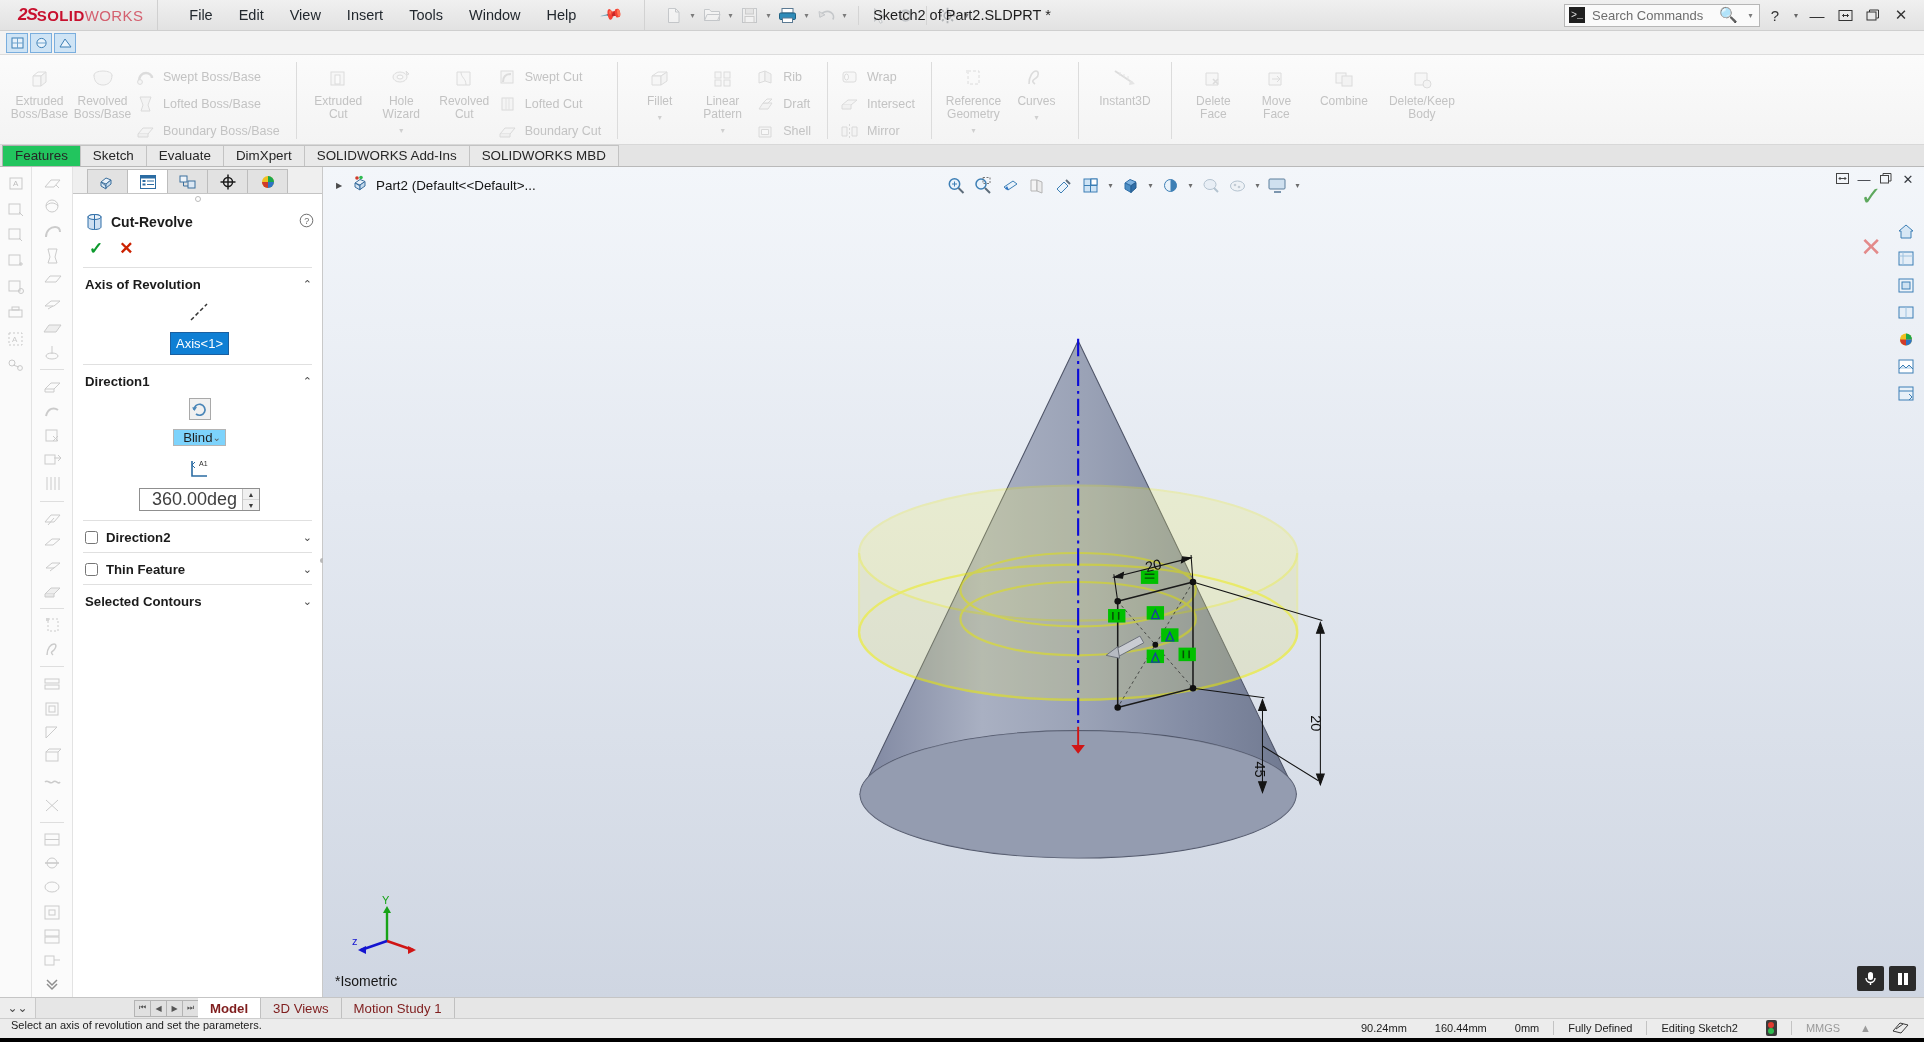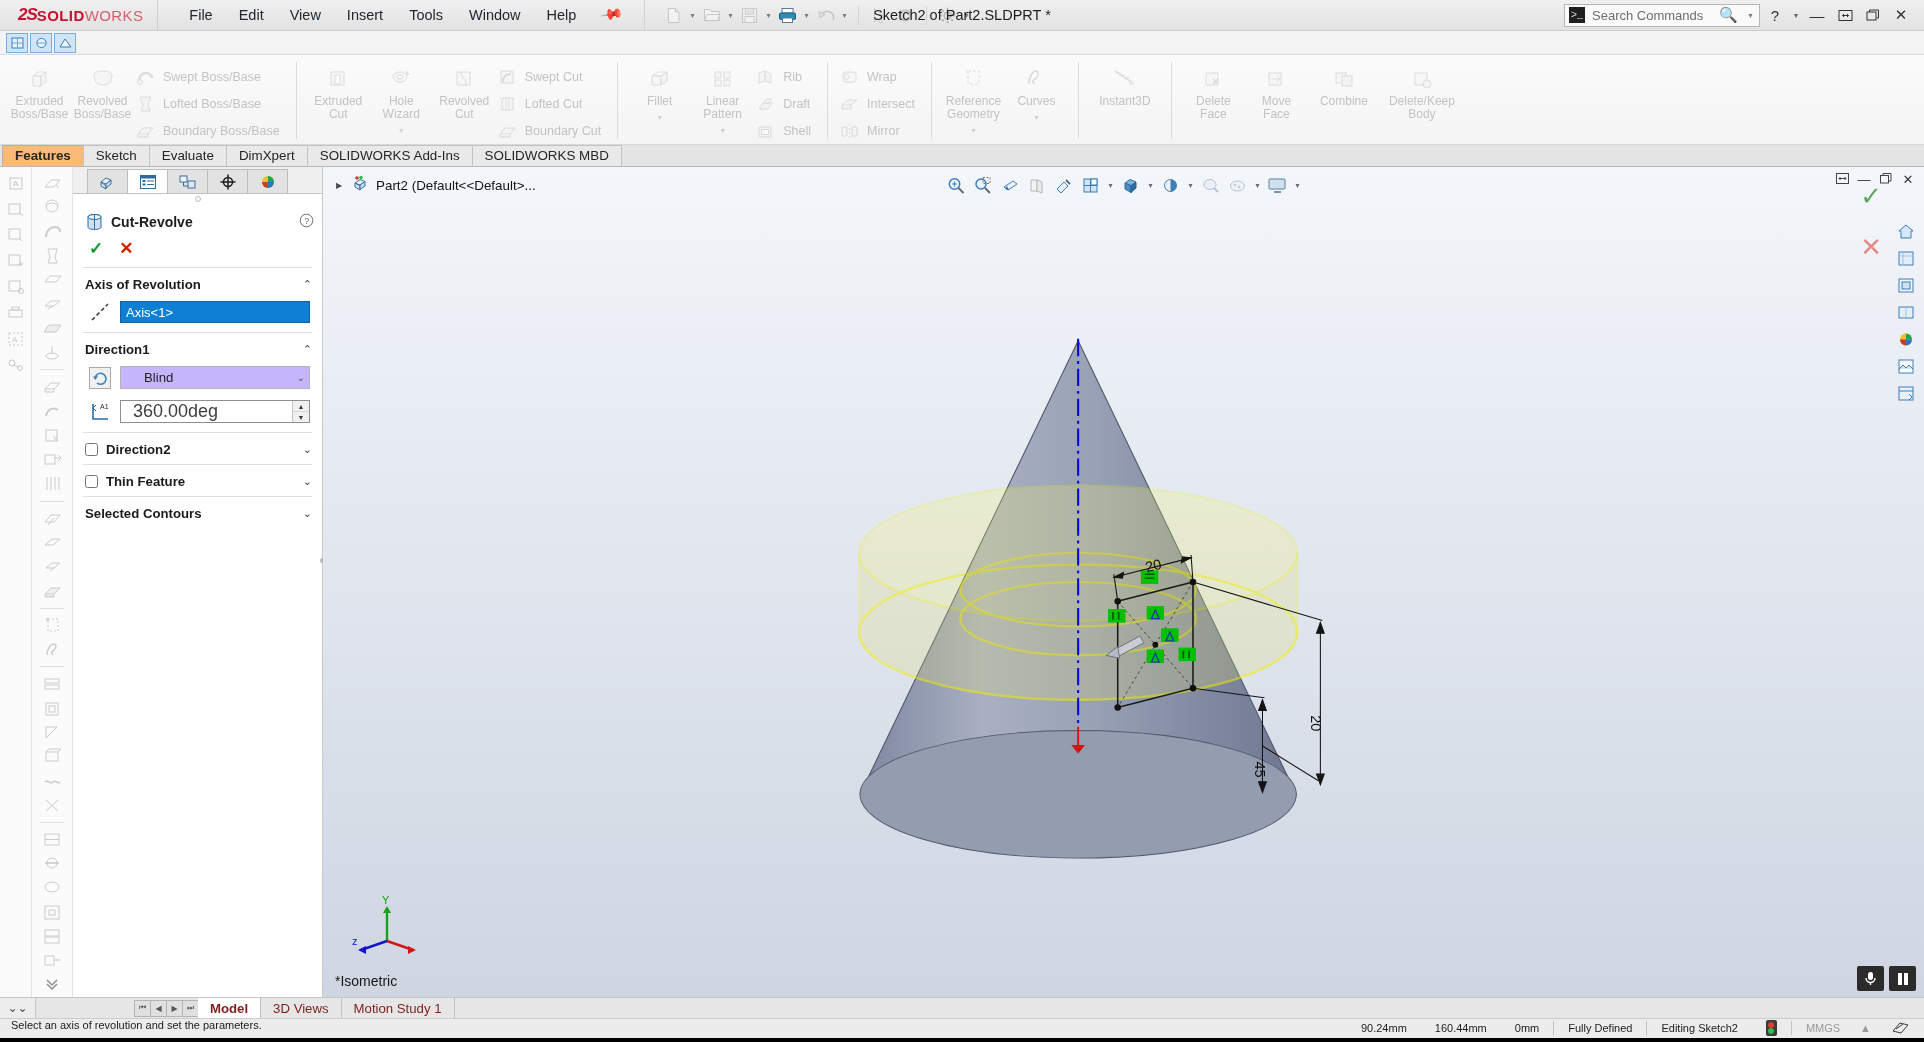--- a/index.html
+++ b/index.html
@@ -116,21 +116,21 @@
   .tabbar {
     height: 22px; flex: 0 0 22px;
     background: #e4e4e4; border-bottom: 1px solid #b9b9b9;
     display: flex; align-items: flex-end; padding-left: 2px; font-size: 13.4px;
   }
   .tab {
     padding: 2px 12px 3px; height: 21px; line-height: 16px;
     border: 1px solid #c3c3c3; border-bottom: none; background: #e9e9e9;
     color: #262626; cursor: pointer; margin-right: -1px;
   }
-  .tab.active { background: #fdba74; font-weight: 700; border-color: #b0b0b0; }
+  .tab.active { background: #22c55e; font-weight: 400; border-color: #b0b0b0; }
 
   
   .mainrow { flex: 1; display: flex; min-height: 0; position: relative; }
 
   
   .rail {
     width: 32px; flex: 0 0 32px; background: #fafafa; border-right: 1px solid #e3e3e3;
     display: flex; flex-direction: column; align-items: center; padding-top: 4px; gap: 1px;
     overflow: hidden;
   }
@@ -164,29 +164,29 @@
   .pm-okrow { display: flex; gap: 16px; padding: 3px 0 8px 16px; }
   .pm-ok { color: #0d9a2e; font-size: 17px; font-weight: 700; cursor: pointer; }
   .pm-cancel { color: #cc2200; font-size: 17px; font-weight: 700; cursor: pointer; }
   .pm-sep { height: 1px; background: #e0e0e0; margin: 0 10px; }
   .pm-sec {
     display: flex; align-items: center; padding: 9px 10px 7px 12px;
   }
   .pm-sec .sname { font-weight: 700; font-size: 13.2px; color: #1b1b1b; flex: 1; }
   .pm-sec .chev { color: #4a4a4a; font-size: 11px; cursor: pointer; }
   .pm-sec input[type=checkbox] { margin-right: 8px; width:13px;height:13px; }
-  .pm-row { display: flex; align-items: center; gap: 9px; padding: 2px 12px 9px 16px; }
+  .pm-row { display: flex; align-items: center; gap: 9px; padding: 2px 12px 9px 16px; flex-direction: column; }
   .pm-ico { width: 22px; height: 22px; display:flex;align-items:center;justify-content:center;flex:0 0 22px; }
   .pm-field-sel {
     flex: 1; height: 22px; background: #0f7fd4; border: 1px solid #1a5fa0;
     color: #ffffff; font-size: 13px; padding: 2px 5px; line-height: 17px; cursor: text;
   }
   .pm-combo {
-    flex: 1; height: 23px; background: #c4b5fd; border: 1px solid #b4b4b4;
-    display: flex; align-items: center; padding: 0 4px 0 23px; font-size: 13.2px; color: #1f1f1f; cursor: pointer;
+    flex: 1; height: 23px; background: #7dd3fc; border: 1px solid #b4b4b4;
+    display: flex; align-items: center; padding: 0 4px 0 9px; font-size: 13.2px; color: #1f1f1f; cursor: pointer;
   }
   .pm-combo .cv { flex: 1; }
   .pm-combo .cc { font-size: 10px; color: #5d5d5d; }
   .pm-spin { flex: 1; height: 23px; display:flex; border: 1px solid #8f8f8f; background:#fff; }
   .pm-spin .val { flex:1; padding: 0 5px; font-size: 18px; color:#404040; line-height: 21px; cursor: text; margin-left: 7px;}
   .pm-spin .arrows { width: 17px; border-left: 1px solid #c6c6c6; display:flex; flex-direction:column; }
   .pm-spin .arrows div { flex:1; display:flex;align-items:center;justify-content:center;font-size:7px;color:#3a3a3a;background:#f0f0f0;cursor:pointer;}
   .pm-spin .arrows div:first-child { border-bottom: 1px solid #d6d6d6; }
   .pm-handle {
     position:absolute; right:-4px; top:46%; width: 8px; height: 26px;

